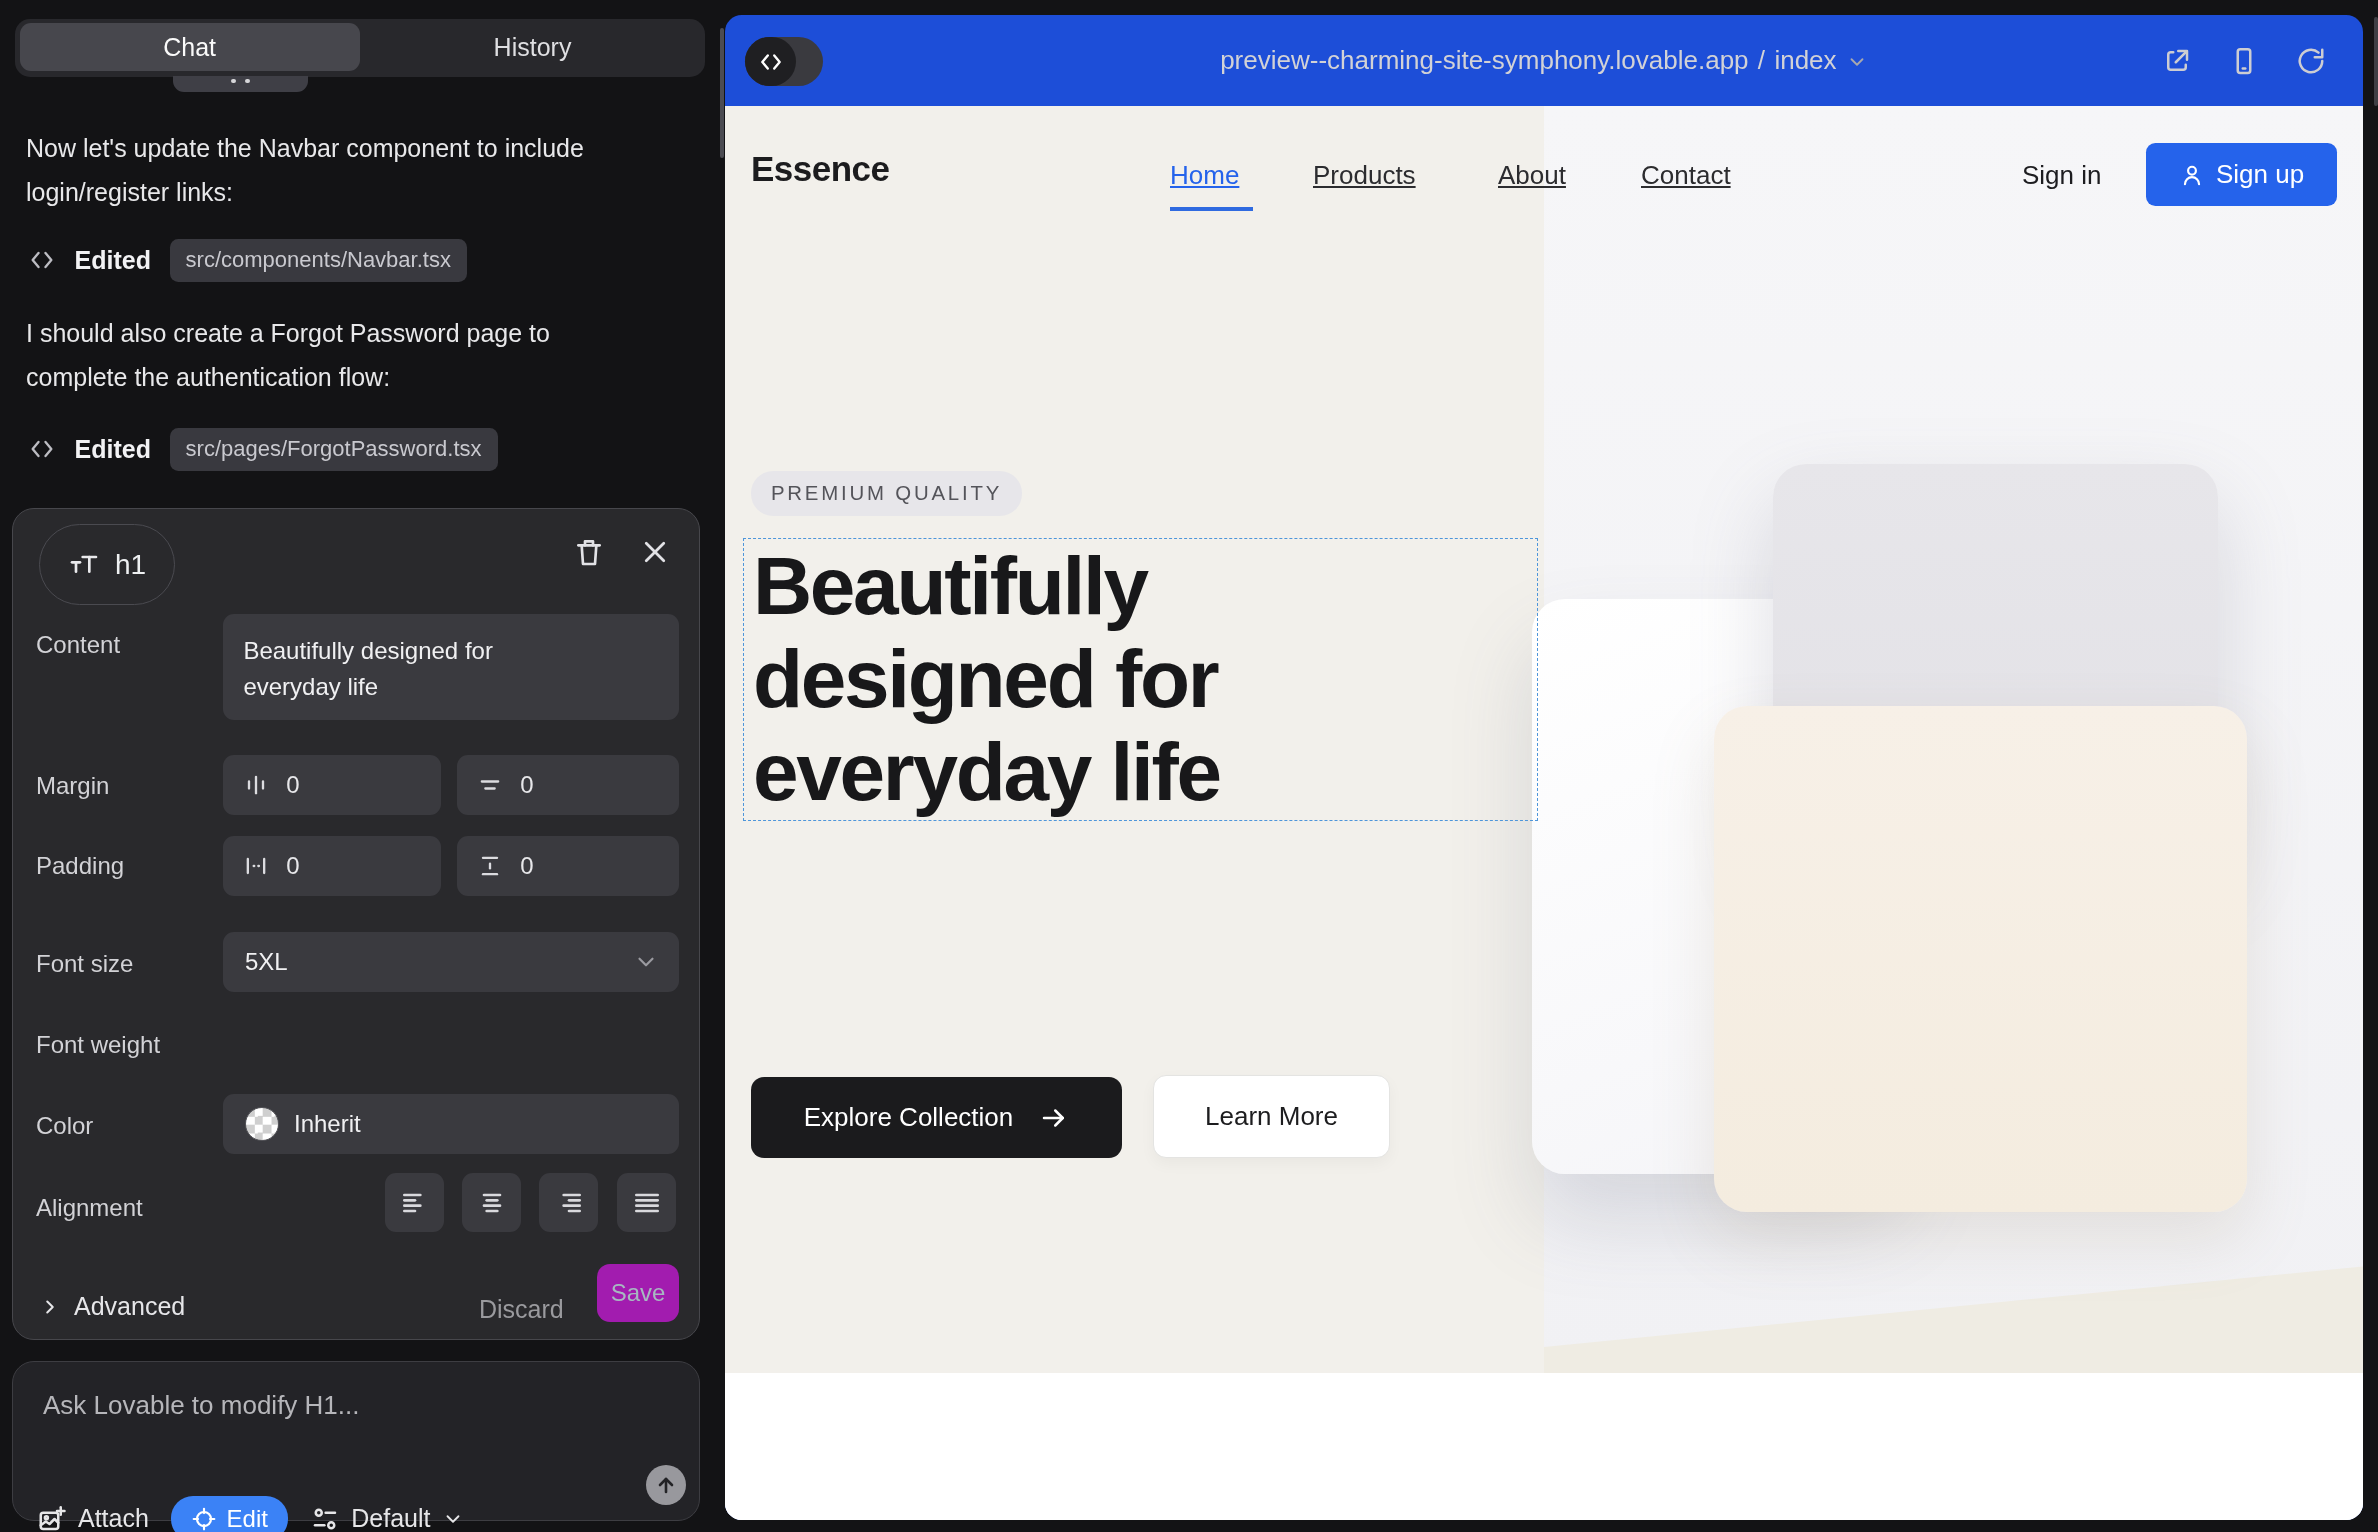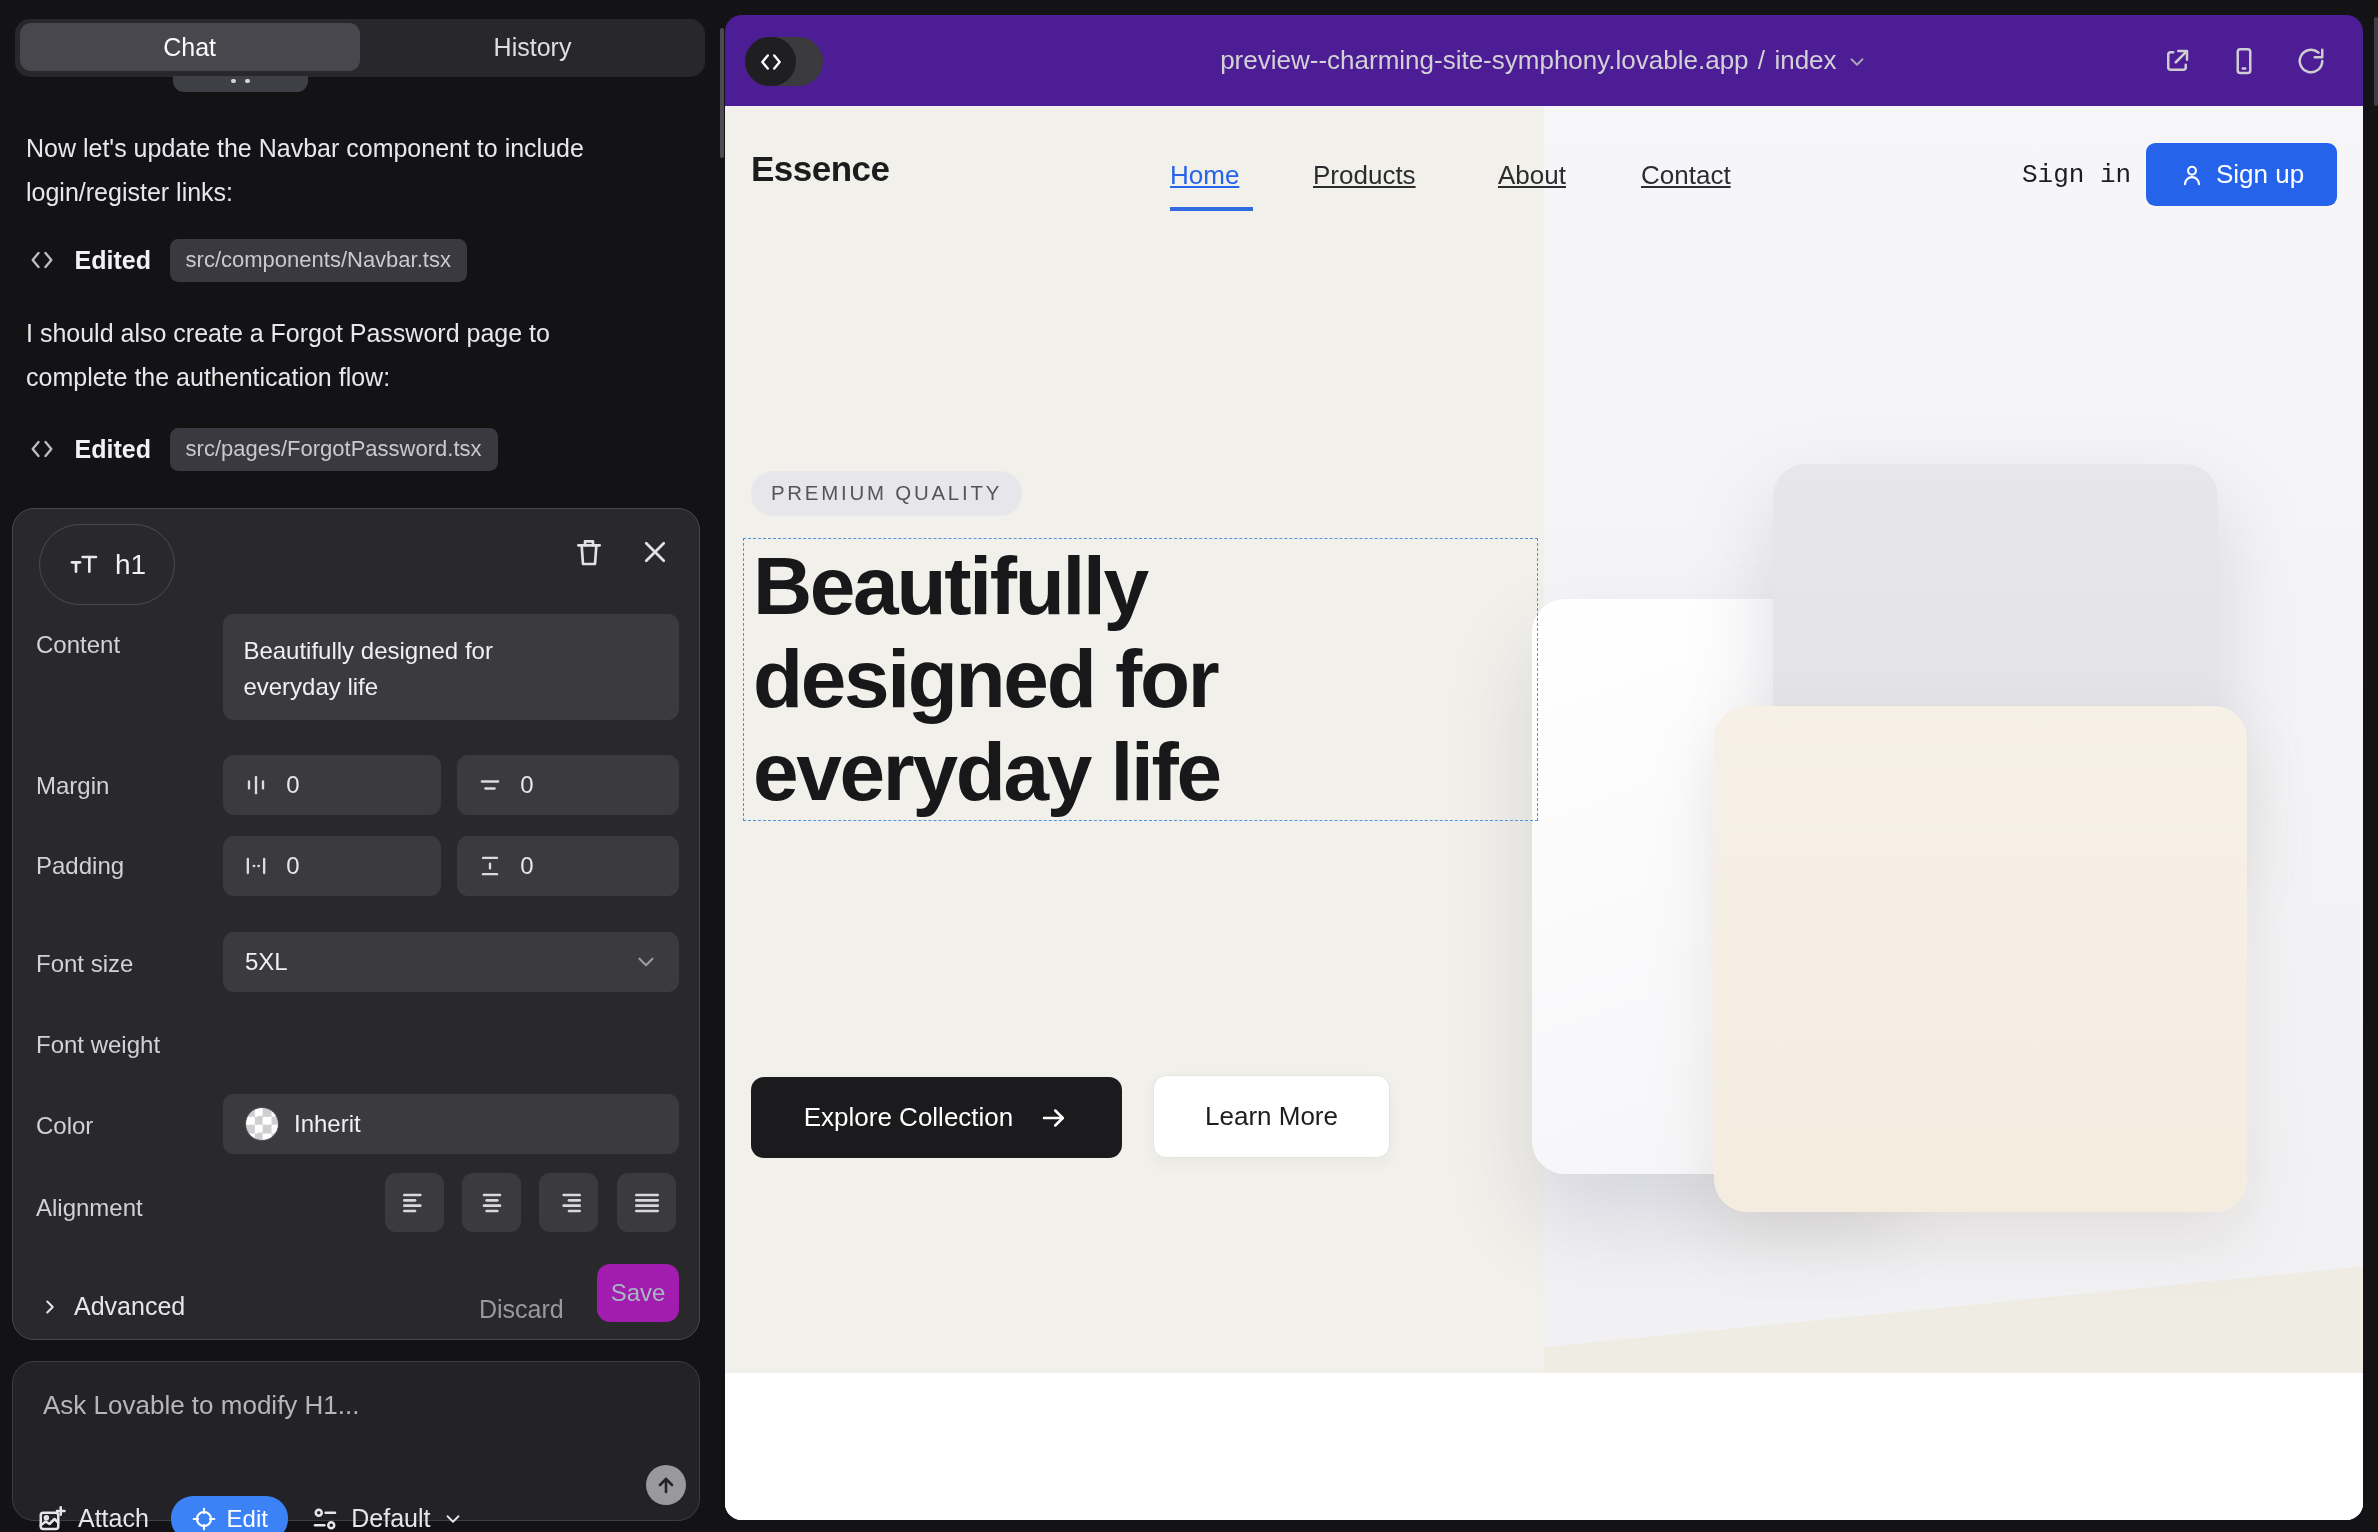--- a/index.html
+++ b/index.html
@@ -84,21 +84,21 @@
   .p-row { position:absolute; left:24px; top:95px; display:flex; align-items:center; gap:22px;margin-top:39px; }
   .p-item { display:flex; align-items:center; gap:11px; font-size:25px; color:#e6e6e8; }
   .edit-pill { height:45px; padding:0 20.4px; background:#3b82f6; border-radius:22px;
                display:flex; align-items:center; gap:9.3px; color:#ffffff; font-size:24px; }
   .send { position:absolute; left:633px; top:103px; width:40px; height:40px; border-radius:50%;
           background:#98989d; display:flex; align-items:center; justify-content:center;
           color:#232326; }
 
   
   .preview { position:absolute; left:725px; top:15px; width:1638px; height:1505px;
-             background:#4c1d95; border-radius:16.7px; overflow:hidden; }
+             background:#1d4ed8; border-radius:16.7px; overflow:hidden; }
   .toolbar { position:absolute; left:0; top:0; width:1638px; height:91px; }
   .code-toggle { position:absolute; left:20.4px; top:22px; width:78px; height:49px;
                  background:#3a3a3f; border-radius:25px; }
   .code-toggle .knob { position:absolute; left:0; top:0; width:51px; height:49px;
                        background:#1f1f22; border-radius:25px; display:flex;
                        align-items:center; justify-content:center; color:#fff; }
   .urlbar { position:absolute; left:0; top:0; width:1638px; height:91px; display:flex;
             align-items:center; justify-content:center; gap:9.3px; font-size:26px;
             color:#d2d2d6; }
   .urlbar .chev { color:#a8a8ae; margin-top:3.7px; }
@@ -123,21 +123,21 @@
   .card-cream { left:989px; top:600px; width:533px; height:506px;
                 background:linear-gradient(180deg,#f7f0e7 0%,#f4ecdf 100%);
                 box-shadow:0 28px 65px rgba(150,130,100,.16); }
 
   .brand { position:absolute; left:26px; top:43px; font-size:35px; font-weight:bold;
            color:#1c1c1e; letter-spacing:-0.5px; }
   .nav-link { position:absolute; top:54px; font-size:26px; color:#2c2c2f;text-decoration:underline; }
   .nav-link.active { color:#2563eb; }
   .nav-underline { position:absolute; left:445px; top:101px; width:83px; height:3.7px;
                    background:#2f6ae0; }
-  .signin { position:absolute; left:1297px; top:54px; font-size:26px; color:#1d1d20;font-family:Liberation Mono, monospace; }
+  .signin { position:absolute; left:1297px; top:54px; font-size:26px; color:#1d1d20; }
   .signup { position:absolute; left:1421px; top:37px; width:191px; height:63px;
             background:#2563eb; border-radius:9.3px; display:flex; align-items:center;
             justify-content:center; gap:11px; color:#ffffff; font-size:26px; }
 
   .hero-badge { position:absolute; left:26px; top:365px; width:271px; height:45px;
                 background:#e7e6ea; border-radius:22px; display:flex; align-items:center;
                 justify-content:center; font-size:20.4px; letter-spacing:2.8px; color:#54545a; }
   .sel-box { position:absolute; left:17.6px; top:432px; width:795px; height:283px;
              border:1.9px dashed #4e96da; }
   .sel-box h1 { position:absolute; left:9.3px; top:0px; width:686px; font-size:82px;

